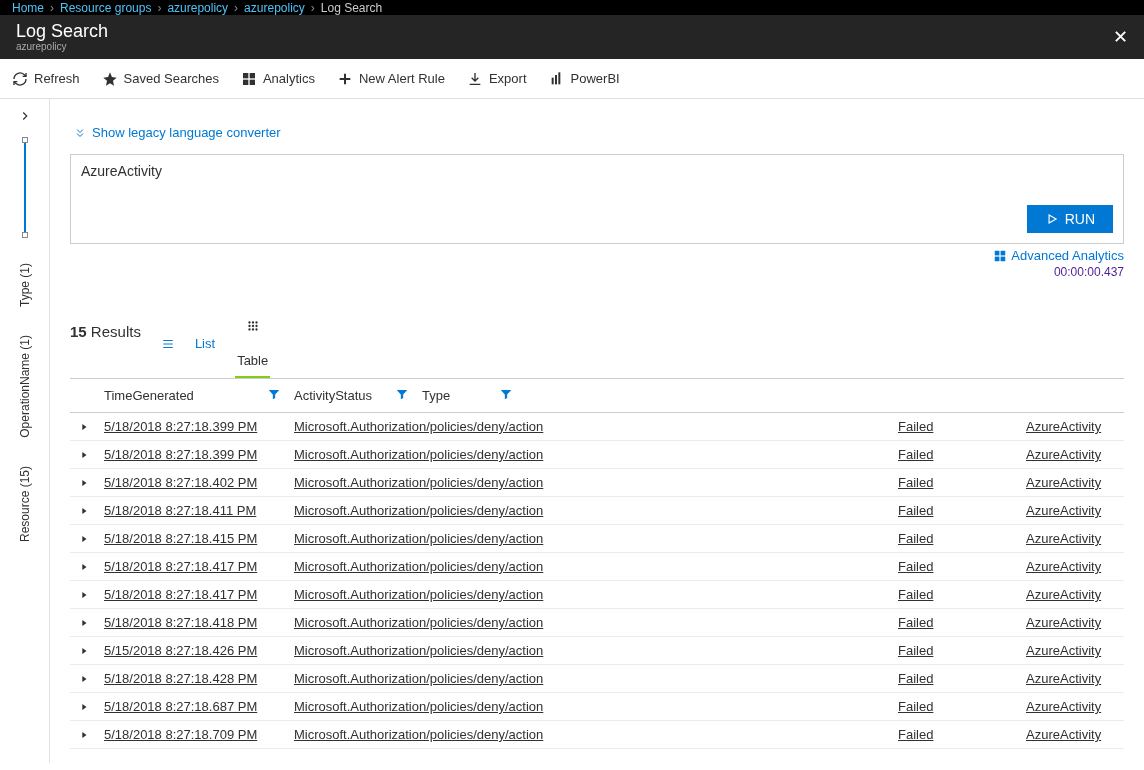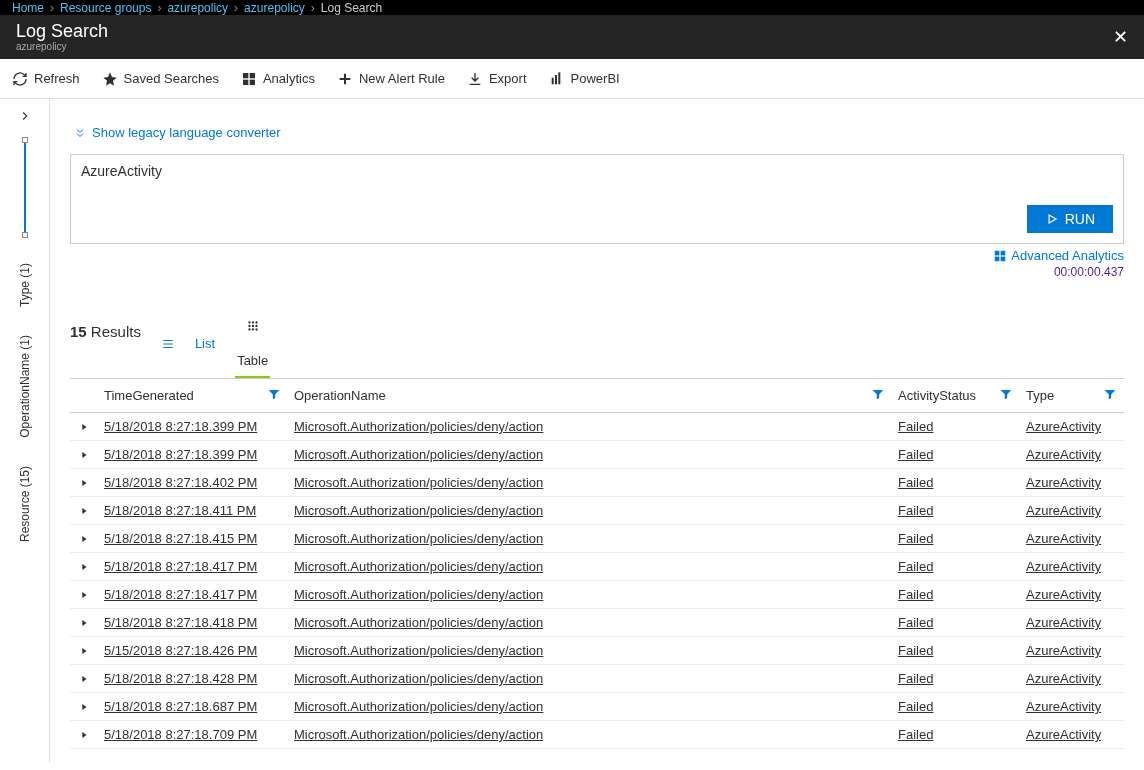--- a/index.html
+++ b/index.html
@@ -217,26 +217,20 @@
         <span>Table</span>
       </div>
     </div>
 
 
     <div class="grid">
       <div class="grid-header">
         <div class="gh col-expand"></div>
         <div class="gh col-time">
           <span>TimeGenerated</span>
-          <span class="filter-icon"><svg class="filter" viewBox="0 0 24 24" fill="#0078d4">
-                <path d="M3 5h18l-7 8v6l-4 2v-8z"></path>
-              </svg></span>
-        </div>
-        <div class="gh col-op">
-          <span>OperationName</span>
           <span class="filter-icon"><svg class="filter" viewBox="0 0 24 24" fill="#0078d4">
                 <path d="M3 5h18l-7 8v6l-4 2v-8z"></path>
               </svg></span>
         </div>
         <div class="gh col-status">
           <span>ActivityStatus</span>
           <span class="filter-icon"><svg class="filter" viewBox="0 0 24 24" fill="#0078d4">
                 <path d="M3 5h18l-7 8v6l-4 2v-8z"></path>
               </svg></span>
         </div>

